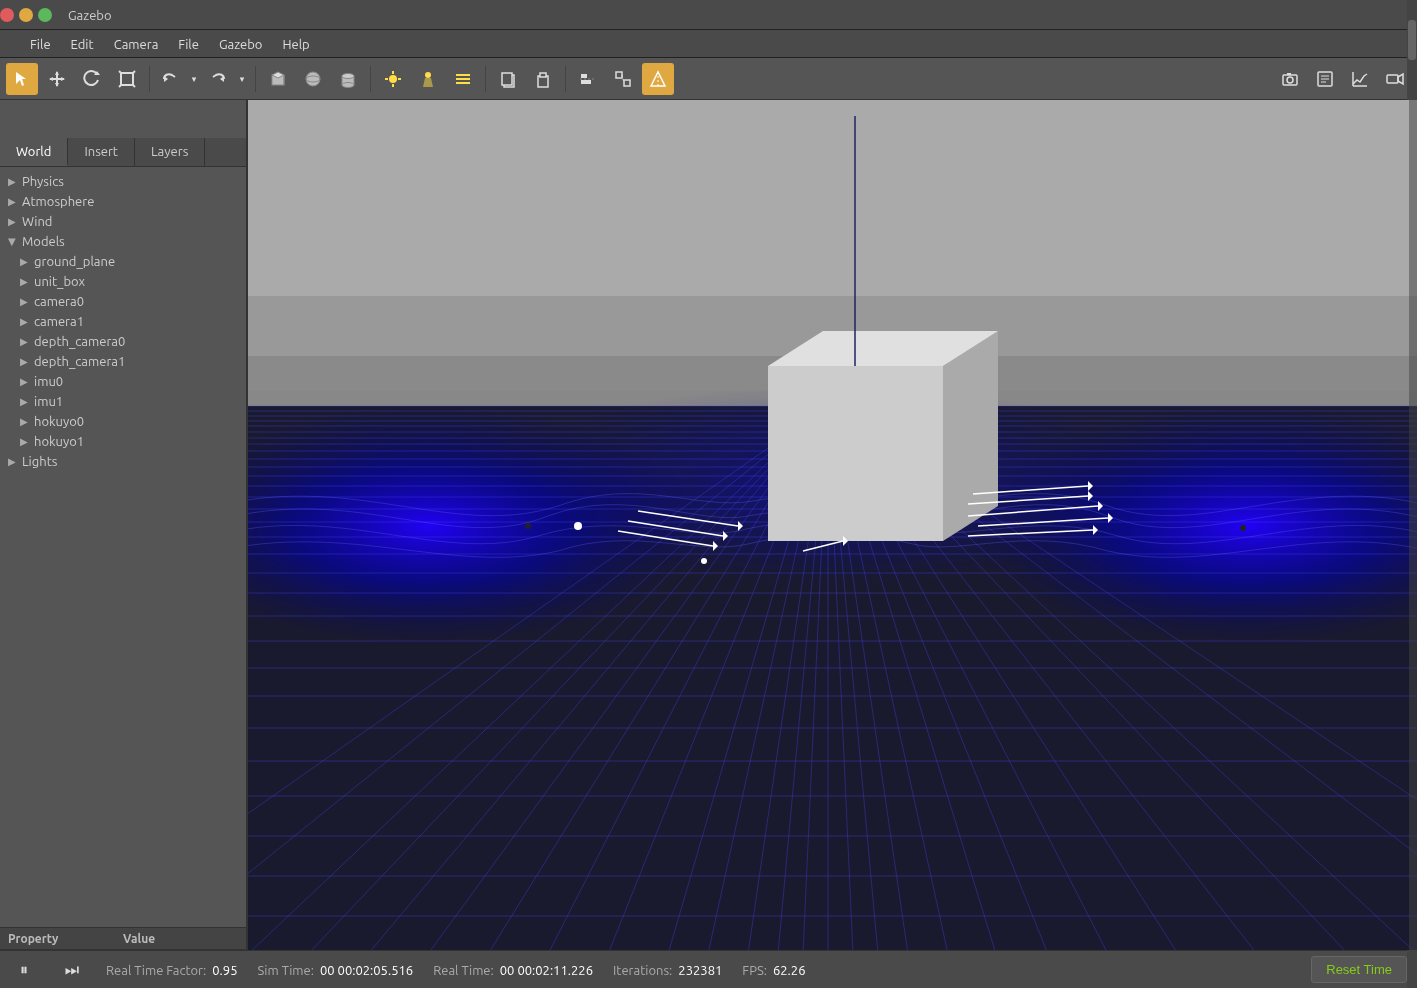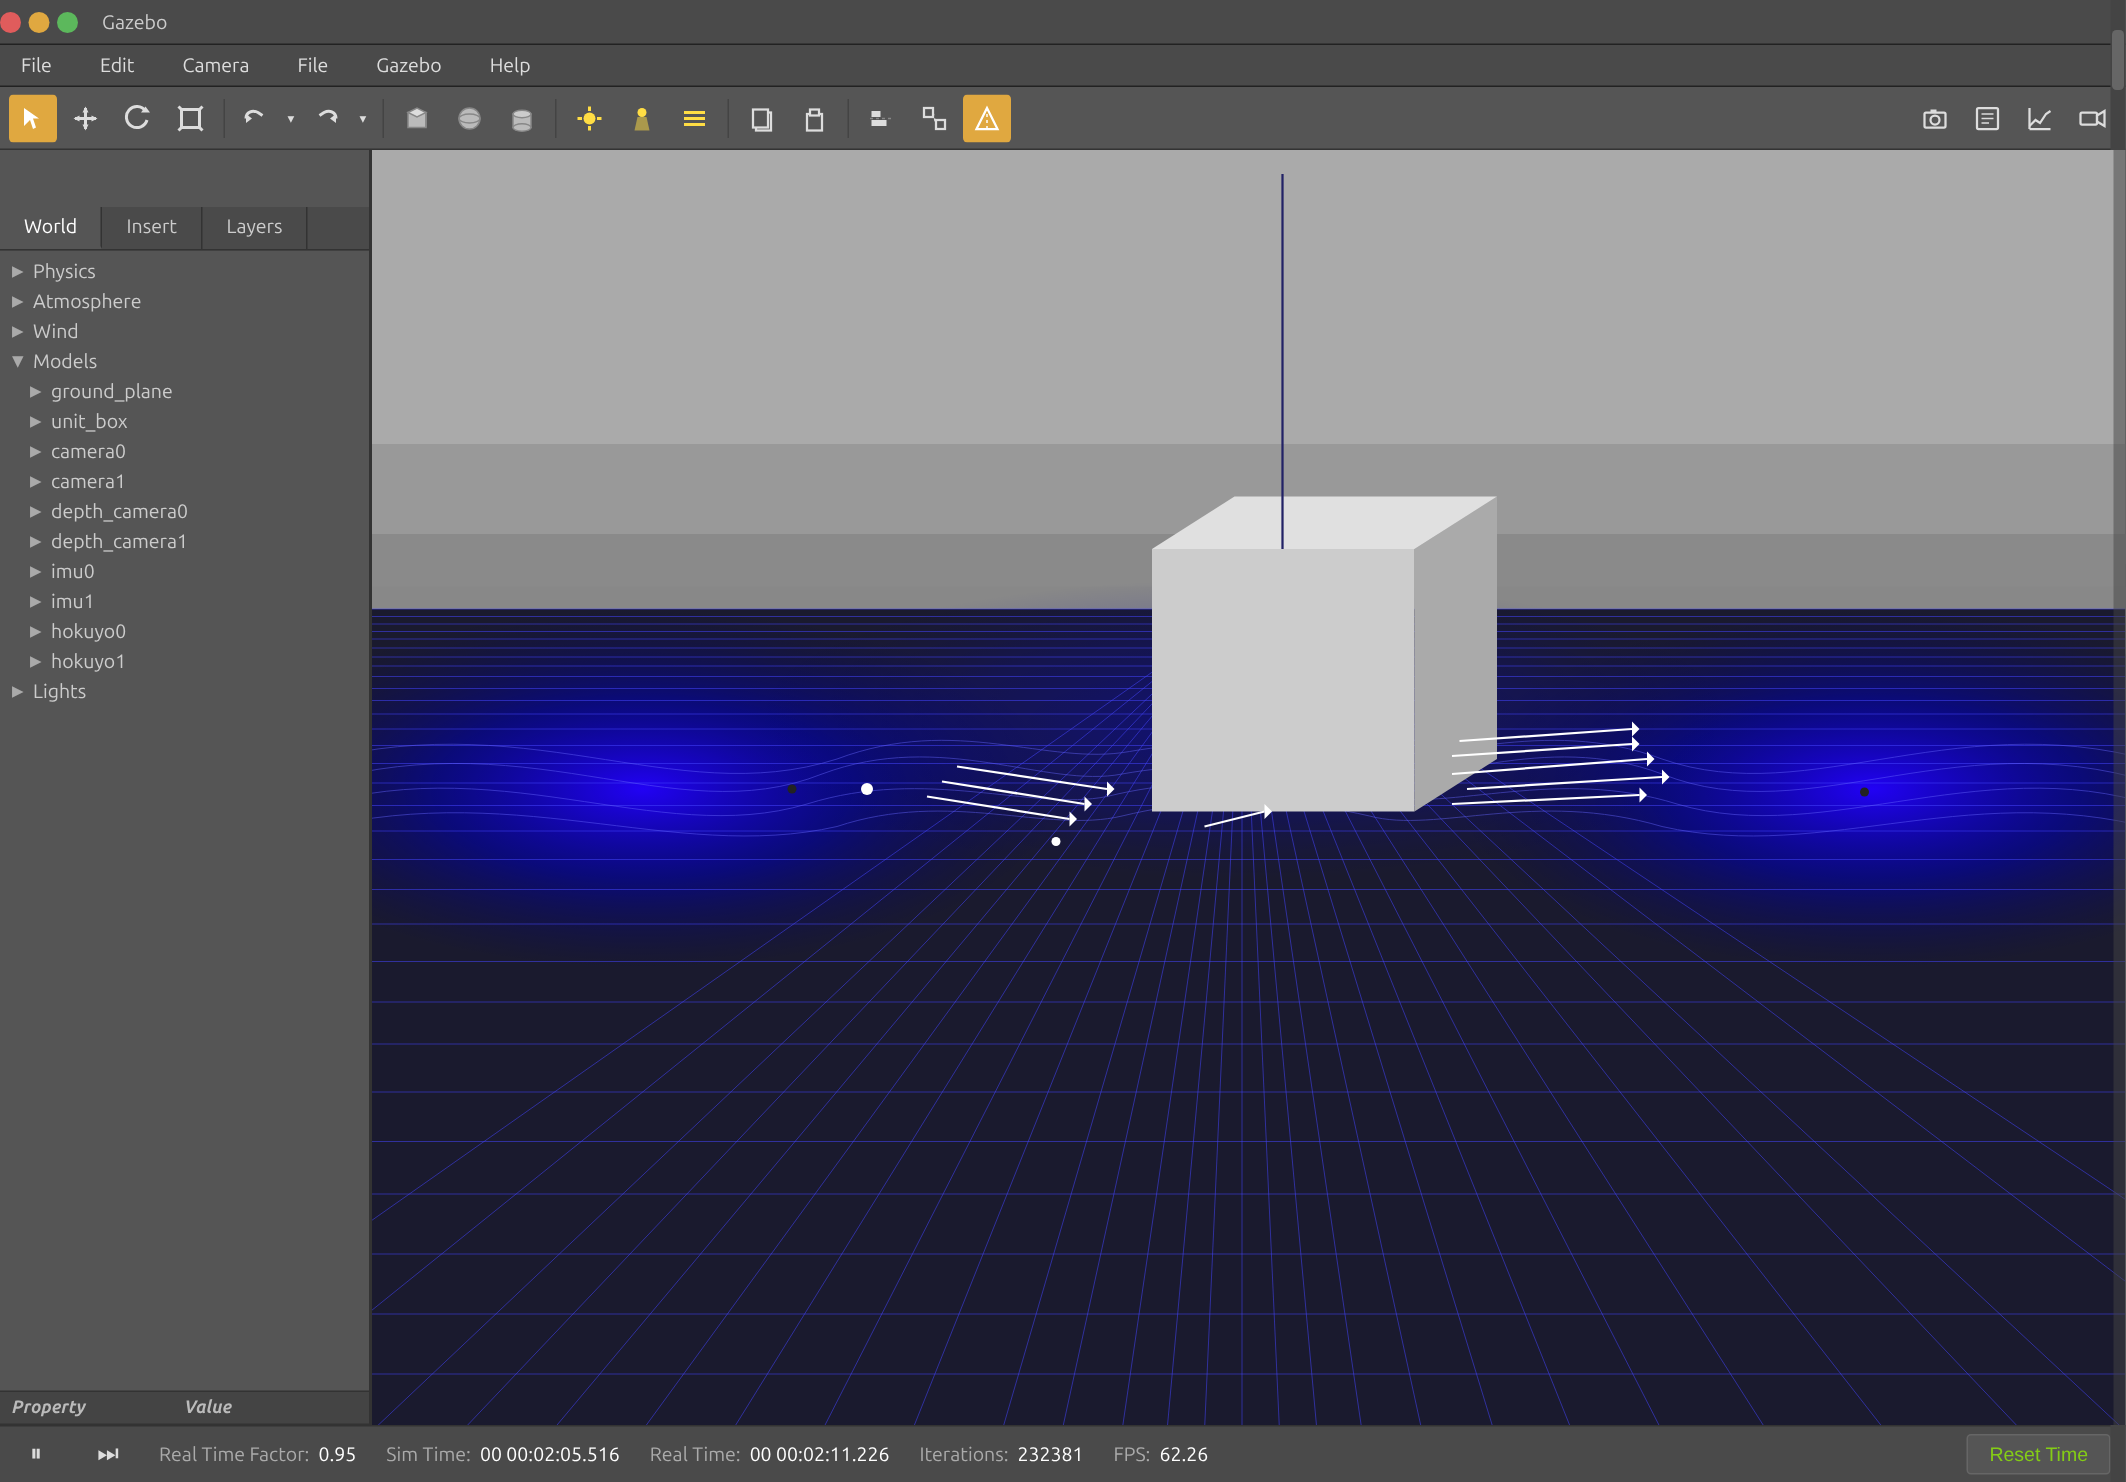--- a/index.html
+++ b/index.html
@@ -43,23 +43,23 @@
       font-size: 13px;
       margin-left: 8px;
     }
 
     
     #menubar {
       height: 28px;
       background: #4a4a4a;
       display: flex;
       align-items: center;
-      padding: 0 4px;
+      padding: 0 20px;
       border-bottom: 1px solid #222;
-      gap: 12px;
+      gap: 0;
     }
     .menu-item {
       padding: 3px 10px;
       cursor: pointer;
       border-radius: 3px;
       color: #ddd;
       font-size: 13px;
     }
 
     
@@ -151,21 +151,20 @@
       width: 10px;
       font-size: 10px;
       color: #aaa;
     }
     .tree-item.indent1 { padding-left: 20px; }
 
     
     #properties-section {
       background: #eab308;
       border-top: 1px solid #333;
-      font-style: italic;
     }
     #properties-header {
       display: flex;
       background: #444;
       padding: 4px 8px;
       font-size: 12px;
       color: #bbb;
       font-weight: bold;
       border-bottom: 1px solid #333;
     }

